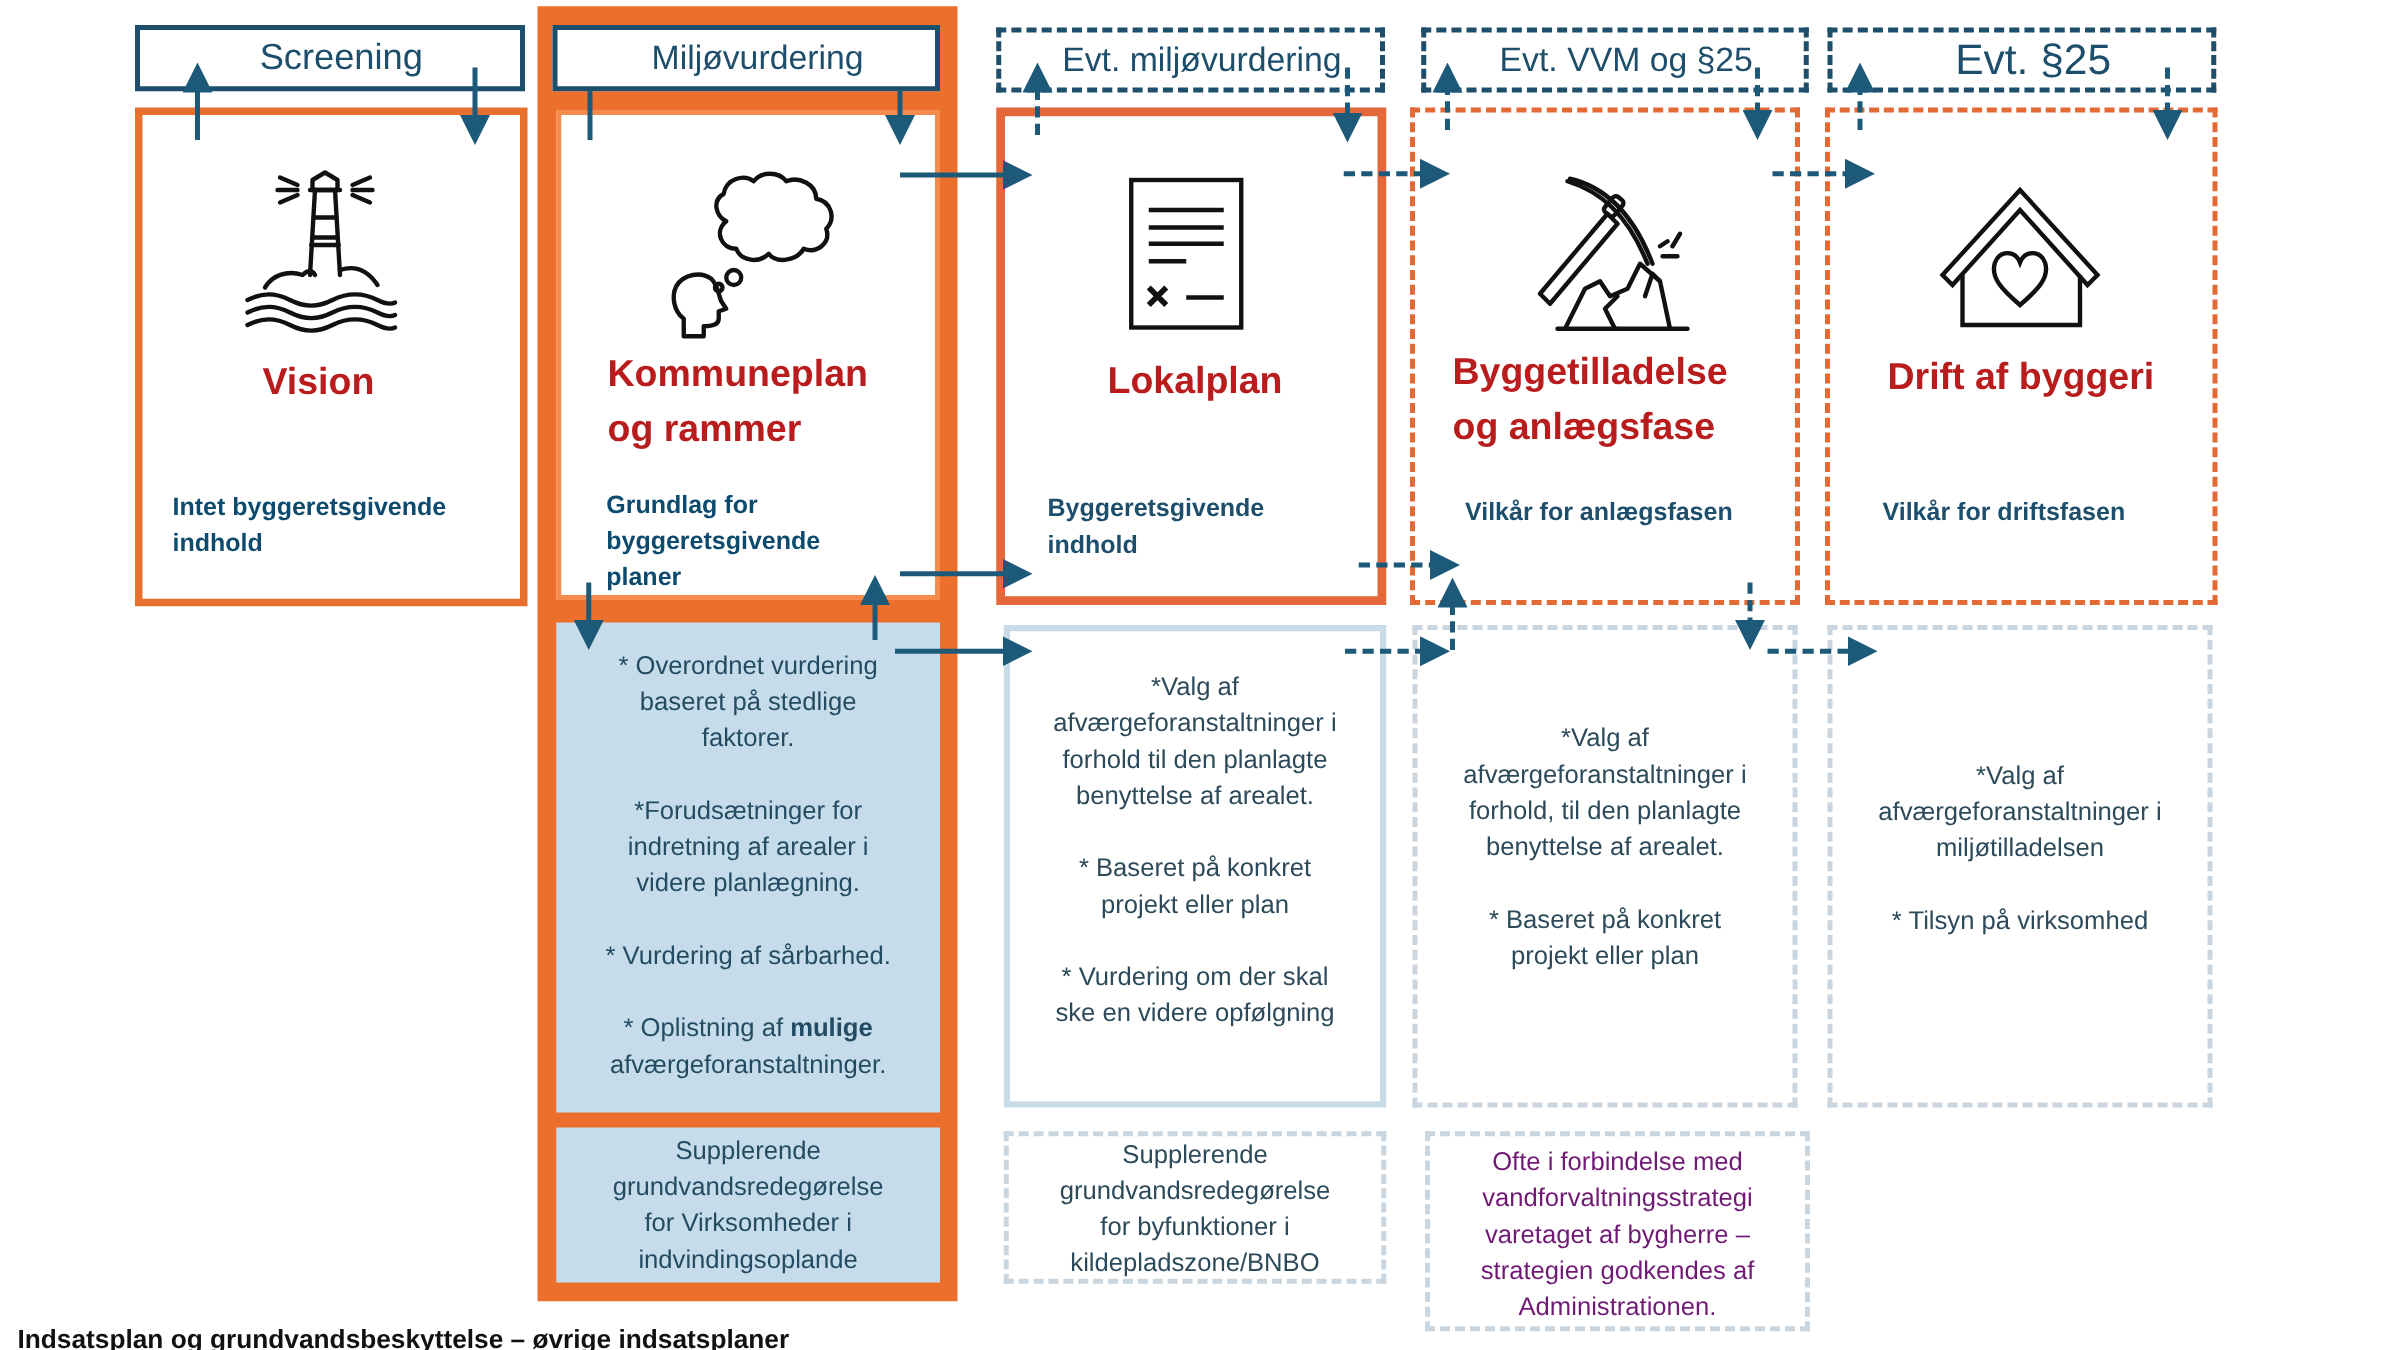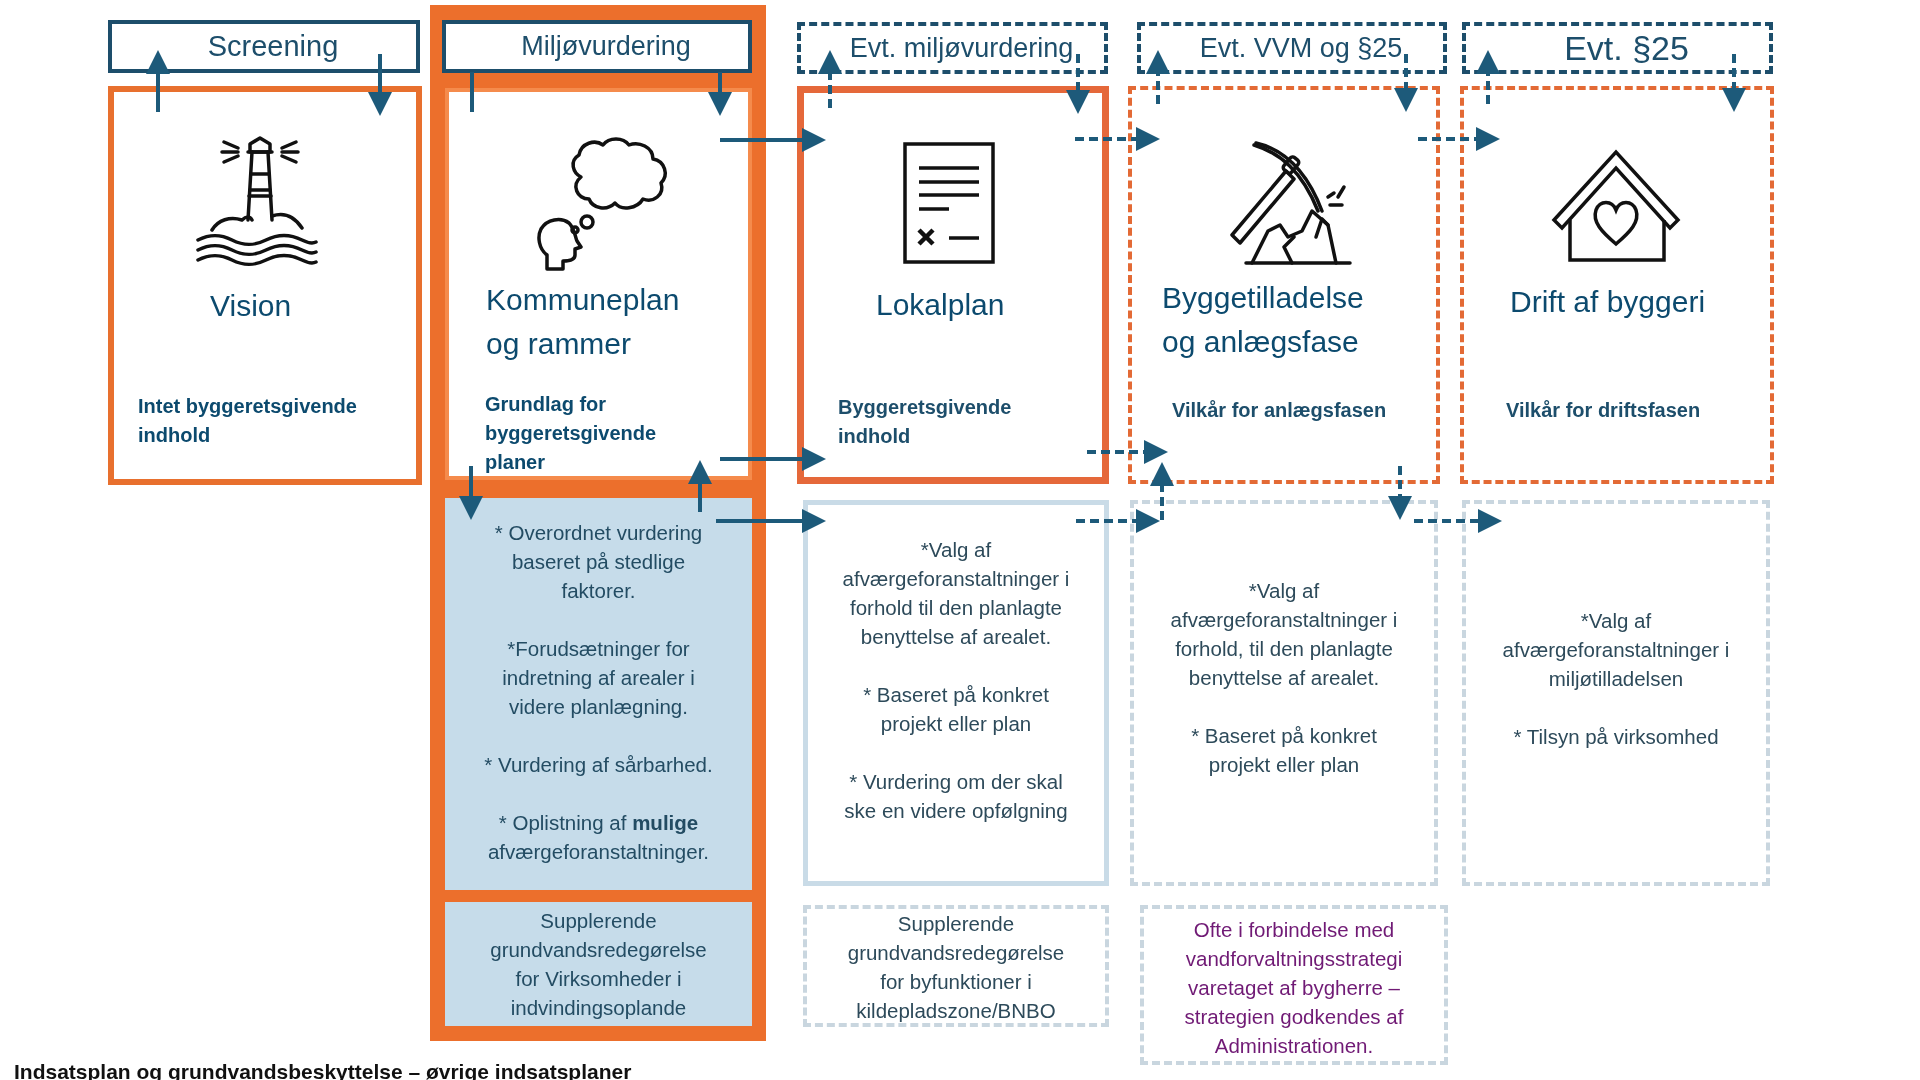--- a/index.html
+++ b/index.html
@@ -5,21 +5,21 @@
   html, body { margin:0; padding:0; }
   body { width:1920px; height:1080px; position:relative; background:#ffffff; overflow:hidden;
          font-family:"Liberation Sans", sans-serif; color:#1a1a1a; }
   .abs { position:absolute; box-sizing:border-box; }
   .hdr { display:flex; align-items:center; justify-content:center; font-size:29px; color:#1d4e6b; background:#fff;padding-left:18px; }
   .hdr.solid { border:4px solid #1d4e6b; }
   .hdr.dashed { border:4px dashed #1d4e6b; }
   .orange-solid { border:6px solid #e8702e; background:#fff; }
   .orange-dashed { border:4px dashed #e36a35; background:#fff; }
   .col2-outer { background:#ec6f2c; }
-  .title { position:absolute; left:0; right:0; font-size:30px; color:#0c4a6e; line-height:44px; }
+  .title { position:absolute; left:0; right:0; font-size:30px; color:#b91c1c; line-height:44px;font-weight:bold; }
   .sub { position:absolute; font-size:20px; font-weight:bold; line-height:29px; }
   .sub.orange { color:#0c4a6e; }
   .sub.blue { color:#1d4e6b; }
   .lower { text-align:center; font-size:20.5px; line-height:29px; color:#234c63; }
   .lower p { margin:0 0 29px 0; }
   .lower p:last-child { margin-bottom:0; }
   .lb-fill { background:#c6dcea; }
   .lb-solid { border:5px solid #c9dbe7; background:#fff; }
   .lb-dashed { border:4px dashed #c9d6df; background:#fff; }
   .icon { position:absolute; }
@@ -116,21 +116,21 @@
 
 <div class="abs" style="left:797px; top:86px; width:312px; height:398px; border:7px solid #e5683a; background:#fff;">
   <div class="icon" style="left:99px; top:49px;">
     <svg width="94" height="124" viewBox="0 0 94 124" fill="none" stroke="#111" stroke-width="3.5">
       <rect x="2" y="2" width="88" height="118"></rect>
       <path d="M16 26 L76 26 M16 40 L76 40 M16 53 L76 53 M16 67 L46 67"></path>
       <path d="M16 88 L30 102 M30 88 L16 102" stroke-width="4.5"></path>
       <path d="M46 96 L76 96"></path>
     </svg>
   </div>
-  <div class="title" style="top:190px; left:72px;">
+  <div class="title" style="top:190px; left:82px;">
     <span>Lokalplan</span>
   </div>
   <div class="sub blue" style="left:34px; top:300px;">
     <div>Byggeretsgivende</div>
     <div>indhold</div>
   </div>
 </div>
 
 <div class="abs lb-solid lower" style="left:803px; top:500px; width:306px; height:386px; padding-top:30px; color:#2d4a5a;">
   <p>

